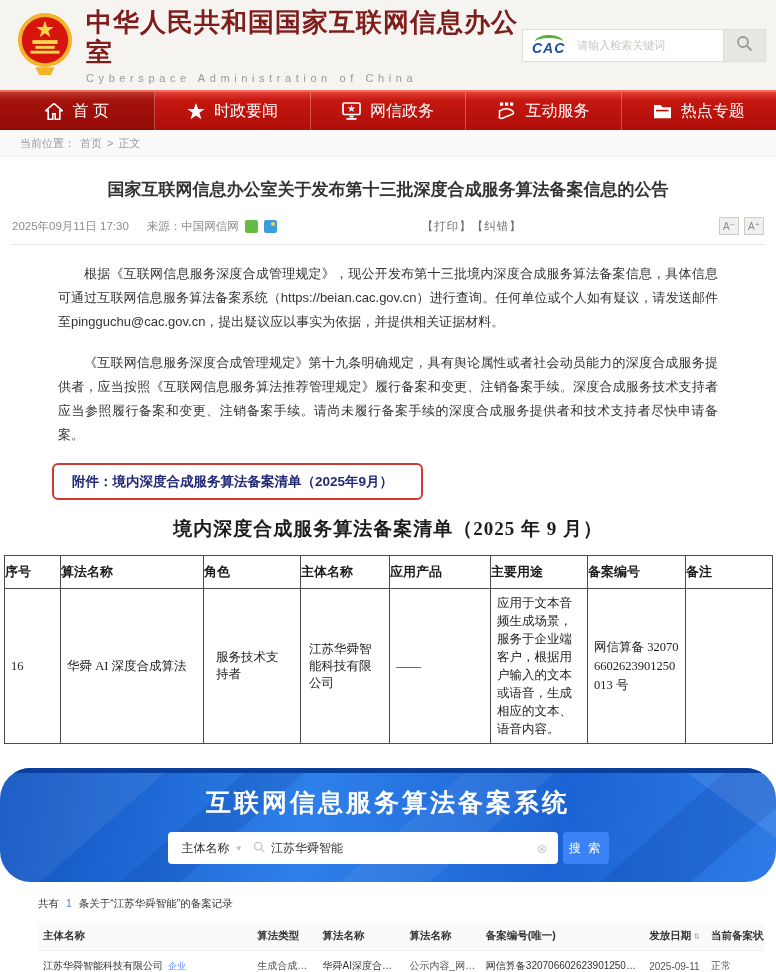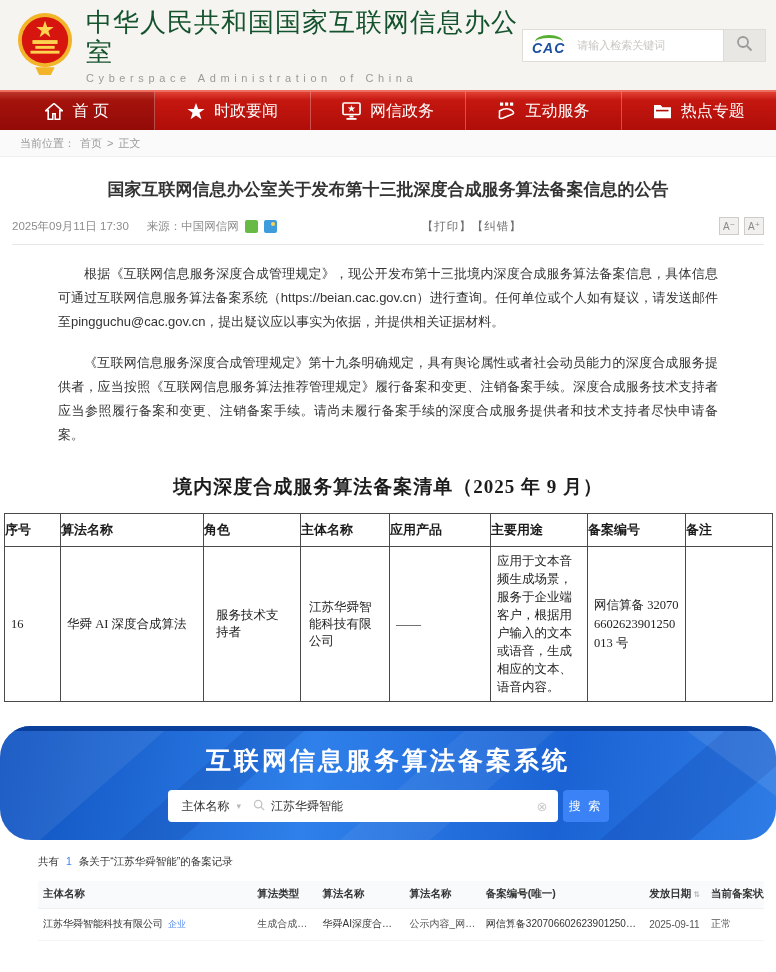--- a/index.html
+++ b/index.html
@@ -4,21 +4,21 @@
 <style>
   * { margin:0; padding:0; box-sizing:border-box; }
   html,body { background:#e9e9e9; }
   body { font-family:"Liberation Sans","DejaVu Sans",sans-serif; }
   .page { width:776px; height:972px; background:#fff; position:relative; overflow:hidden; margin:0 auto; }
 
   
   .site-header { height:90px; background:#f6f4f1; display:flex; align-items:center; padding:0 10px 0 16px; }
   .emblem { flex:0 0 auto; }
   .title-block { margin-left:12px; }
-  .title-cn { color:#14532d; font-size:26px; font-weight:normal; letter-spacing:1px; line-height:30px; }
+  .title-cn { color:#7f1d1d; font-size:26px; font-weight:bold; letter-spacing:1px; line-height:30px; }
   .title-en { color:#9a9a9a; font-size:11px; letter-spacing:4.6px; margin-top:5px; white-space:nowrap; }
   .header-search { margin-left:auto; display:flex; align-items:stretch; background:#fff; border:1px solid #e0ddd9; height:33px; width:244px; }
   .cac-logo { display:flex; flex-direction:column; align-items:center; justify-content:center; padding:0 8px 0 9px; }
   .cac-arc { width:28px; height:7px; border-top:3px solid #56ae33; border-radius:100% 100% 0 0 / 200% 200% 0 0; }
   .cac-text { color:#1c4fa0; font-weight:bold; font-style:italic; font-size:14px; line-height:13px; letter-spacing:1px; }
   .header-search-input { border:none; outline:none; flex:1; min-width:0; font-size:11px; color:#444; background:transparent; padding:0 4px; }
   .header-search-input::placeholder { color:#c9c6c2; }
   .header-search-btn { width:42px; background:#e9e7e4; border-left:1px solid #ddd9d4; display:flex; align-items:center; justify-content:center; cursor:pointer; }
 
   
@@ -42,21 +42,21 @@
   .meta-mid { margin-left:145px; color:#6e6e6e; letter-spacing:1px; }
   .meta-mid span { cursor:pointer; }
   .font-btns { margin-left:auto; display:flex; }
   .font-btn { width:20px; height:18px; border:1px solid #cfccc8; background:#f2f0ee; color:#8a8a8a; font-size:10px; display:flex; align-items:center; justify-content:center; margin-left:5px; cursor:pointer; }
 
   .article-p { margin:17px 58px 0; font-size:13px; color:#333; line-height:24px; text-align:justify; text-indent:2em; }
 
   .attachment-box { display:inline-block; margin:16px 0 0 52px; border:2px solid #cf3b33; border-radius:6px; padding:7px 28px 7px 18px; }
   .attachment-link { color:#232a75; font-weight:bold; font-size:13.5px; text-decoration:none; cursor:pointer; }
 
-  .list-title { text-align:center; font-family:"Liberation Serif","DejaVu Serif",serif; font-weight:bold; font-size:19px; color:#1c1c1c; margin:27px 0 13px; letter-spacing:1px; }
+  .list-title { text-align:center; font-family:"Liberation Serif","DejaVu Serif",serif; font-weight:bold; font-size:19px; color:#1c1c1c; margin:16px 0 13px; letter-spacing:1px; }
 
   .filing-table { width:768px; margin:0 4px; border-collapse:collapse; table-layout:fixed; font-family:"Liberation Serif","DejaVu Serif",serif; color:#1c1c1c; }
   .filing-table th, .filing-table td { border:1px solid #4a4a4a; text-align:left; vertical-align:middle; }
   .filing-table th { font-size:13px; height:33px; font-weight:bold; }
   .filing-table td { font-size:12.5px; height:155px; padding:2px 6px; }
   .usage-cell { font-size:11.5px; line-height:18px; text-align:center; }
   .filingno-cell { word-break:break-all; line-height:19px; font-size:12px; }
 
   
   .beian-banner { margin-top:24px; height:114px; position:relative; background:linear-gradient(100deg,#0f52c0 0%,#2f80ea 40%,#1b63d4 72%,#2e7ce6 100%); overflow:hidden;border-radius:31px; }
@@ -195,20 +195,23 @@
     </span>
     <span class="font-btns">
       <span class="font-btn">A⁻</span>
       <span class="font-btn">A⁺</span>
     </span>
   </div>
 
   <p class="article-p">根据《互联网信息服务深度合成管理规定》，现公开发布第十三批境内深度合成服务算法备案信息，具体信息可通过互联网信息服务算法备案系统（https://beian.cac.gov.cn）进行查询。任何单位或个人如有疑议，请发送邮件至pingguchu@cac.gov.cn，提出疑议应以事实为依据，并提供相关证据材料。</p>
   <p class="article-p">《互联网信息服务深度合成管理规定》第十九条明确规定，具有舆论属性或者社会动员能力的深度合成服务提供者，应当按照《互联网信息服务算法推荐管理规定》履行备案和变更、注销备案手续。深度合成服务技术支持者应当参照履行备案和变更、注销备案手续。请尚未履行备案手续的深度合成服务提供者和技术支持者尽快申请备案。</p>
 
+  <div class="attachment-box">
+    <a class="attachment-link">附件：境内深度合成服务算法备案清单（2025年9月）</a>
+  </div>
 
   <div class="list-title">境内深度合成服务算法备案清单（2025 年 9 月）</div>
 
   <table class="filing-table">
     <colgroup>
       <col style="width:56px">
         <col style="width:143px">
         <col style="width:97px">
         <col style="width:89px">
       <col style="width:101px">

